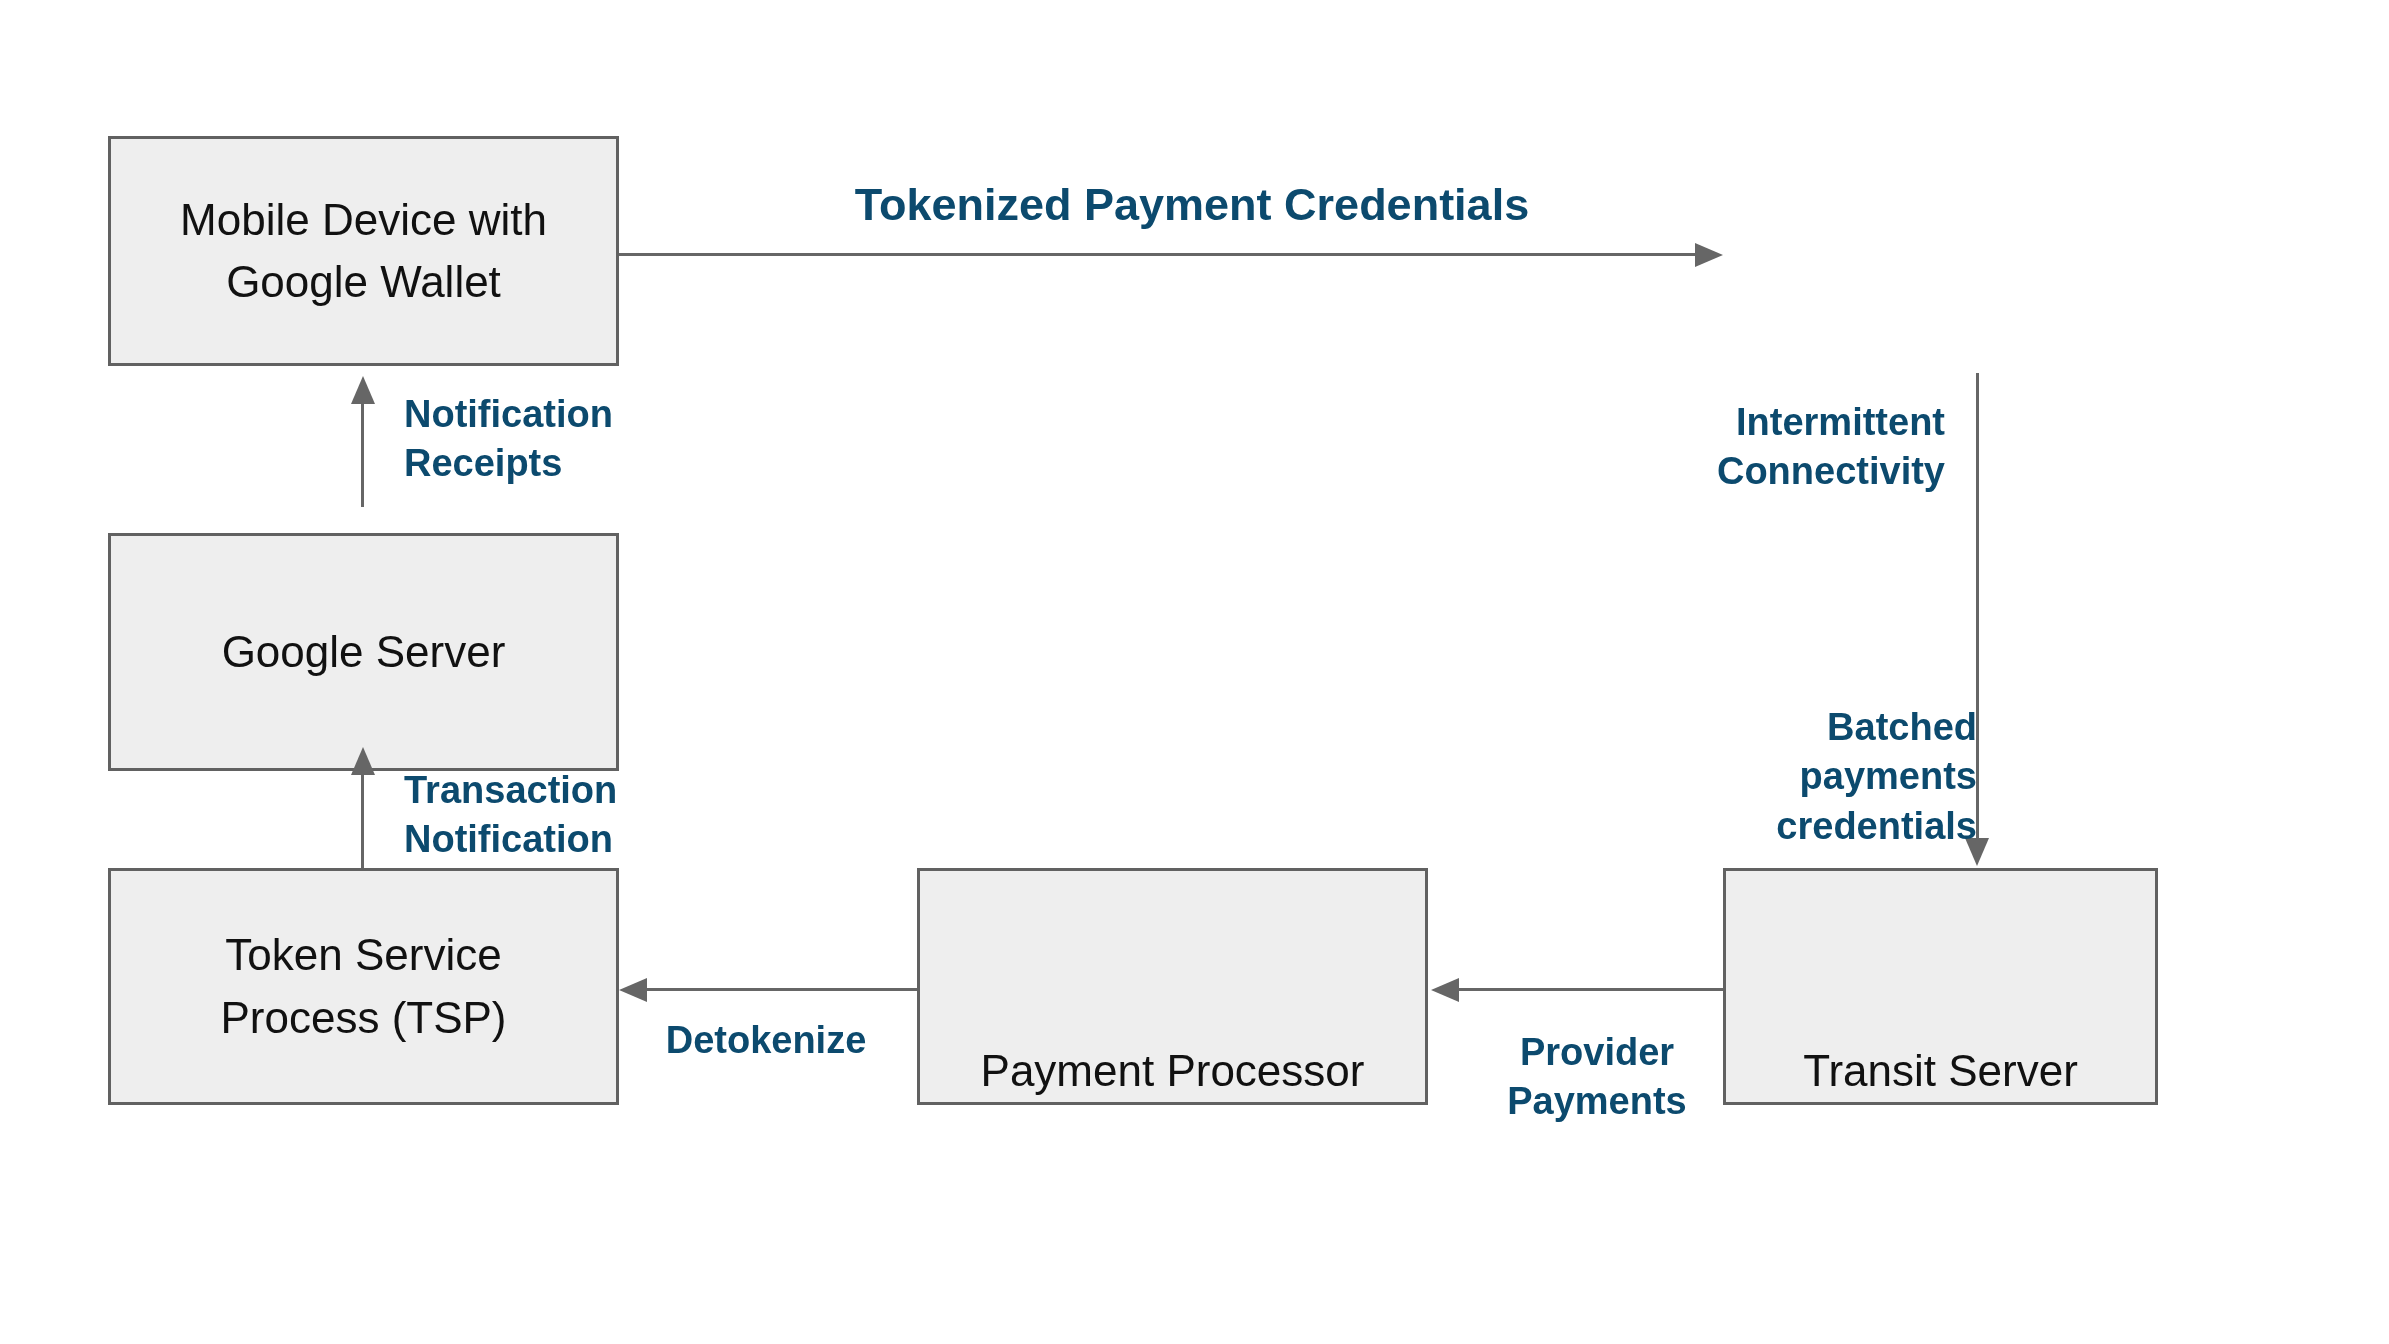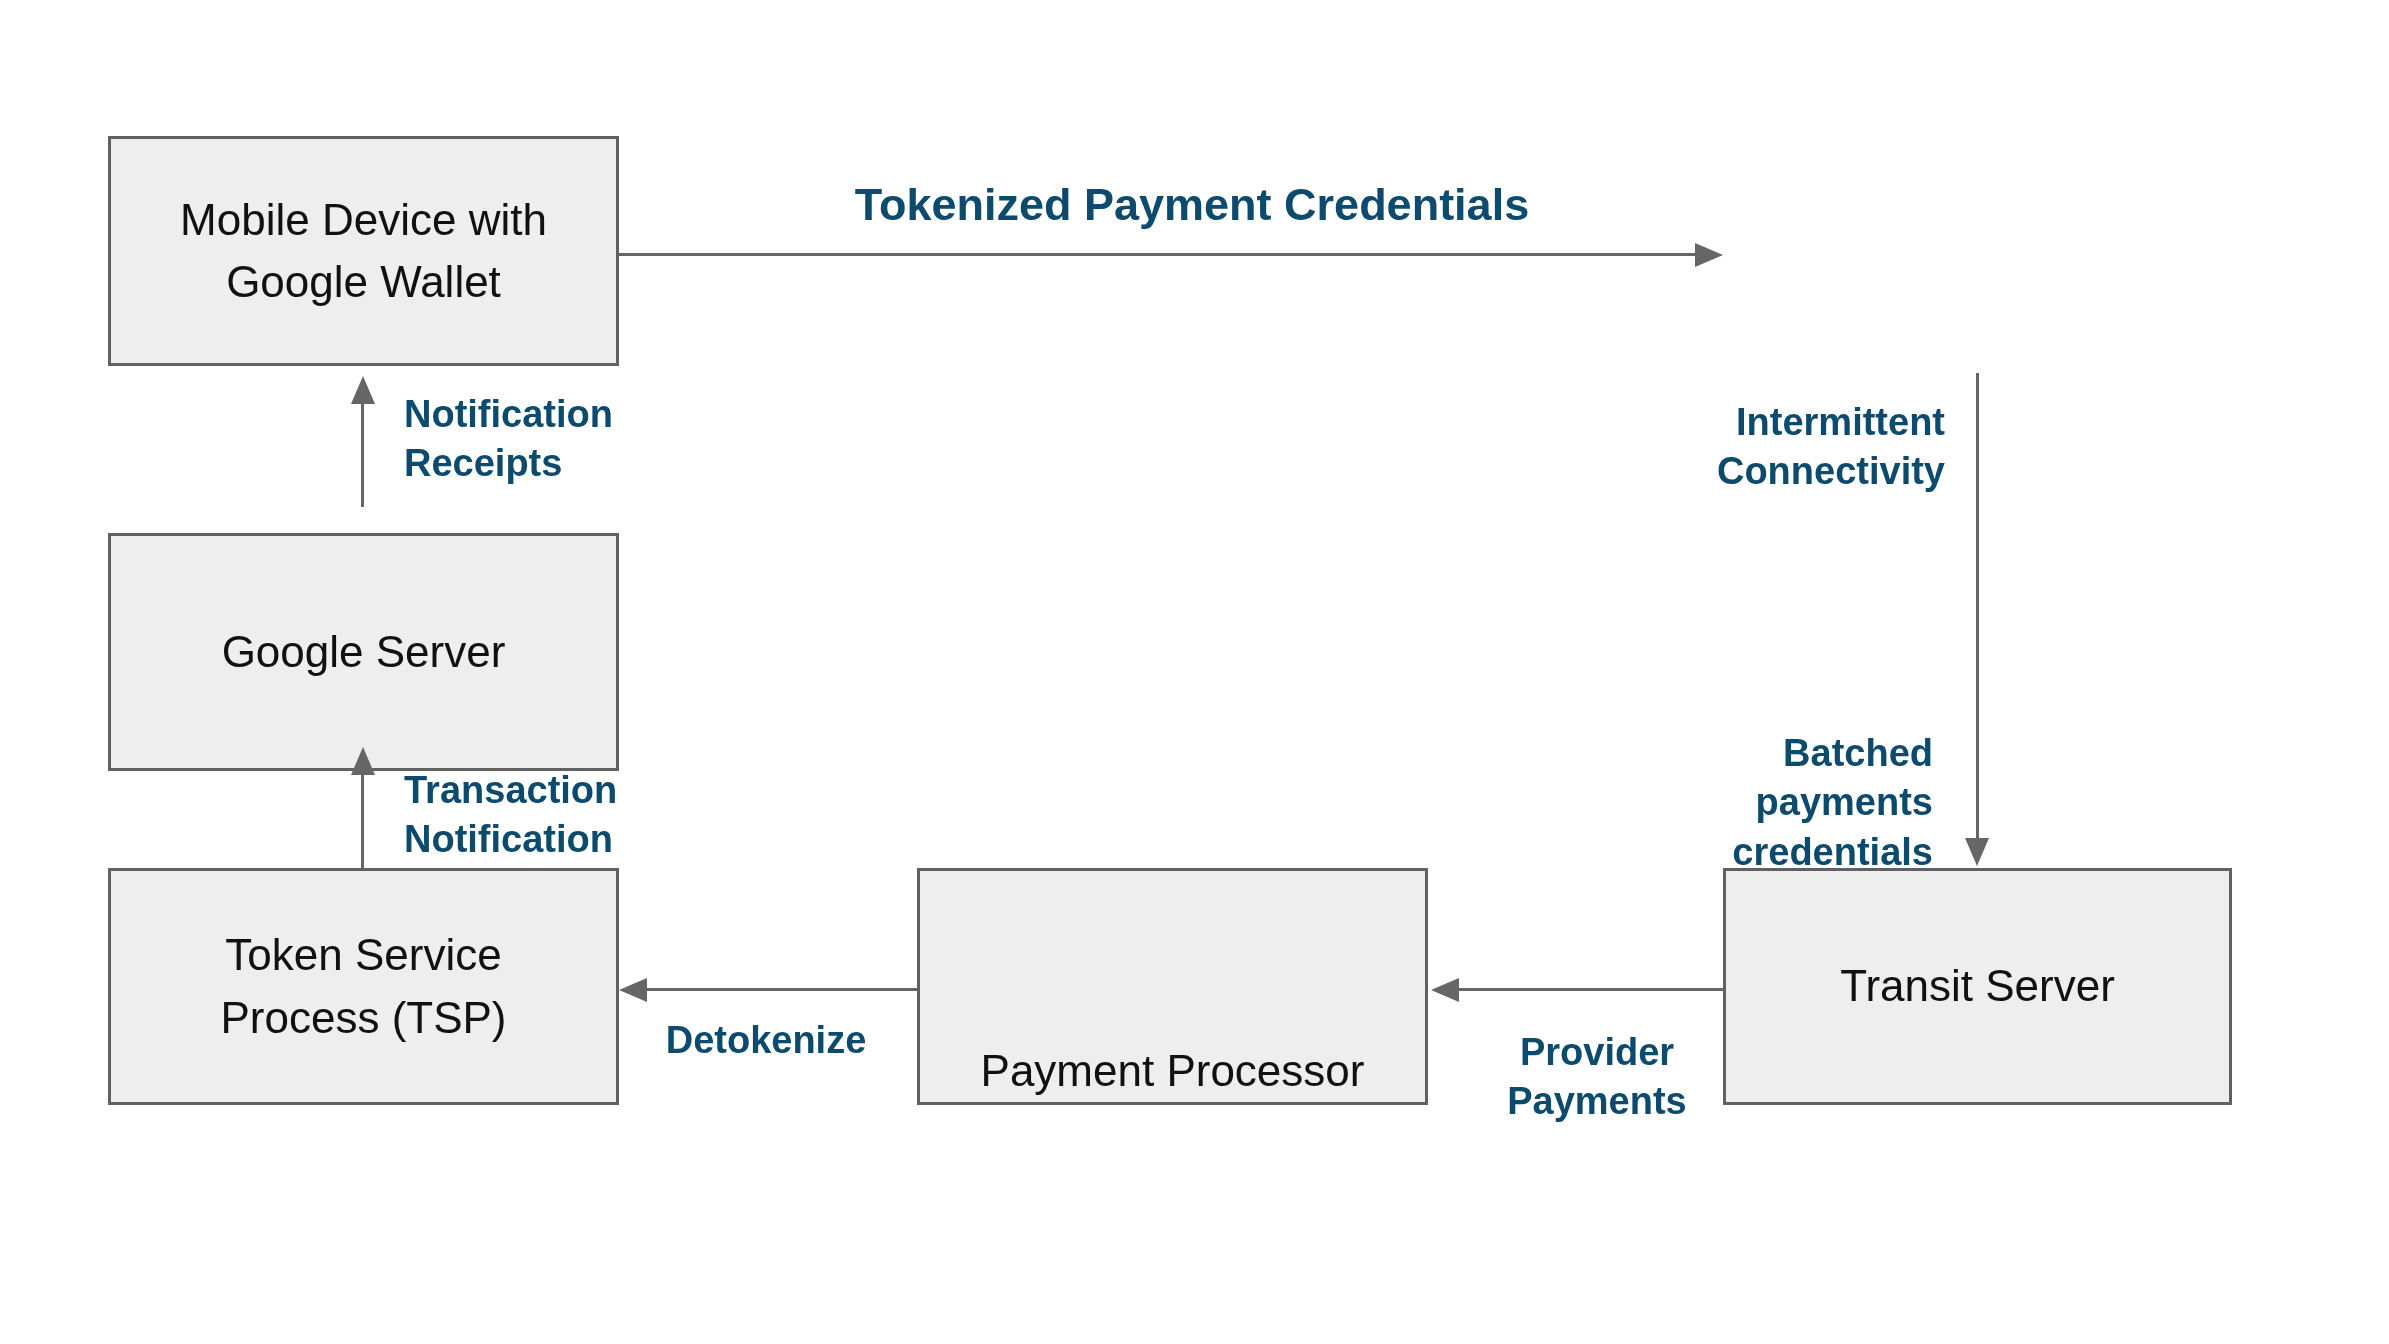--- a/index.html
+++ b/index.html
@@ -52,39 +52,39 @@
       <span>Process (TSP)</span>
     </div>
   </div>
 
   <div class="node" style="left:917px;top:868px;width:511px;height:237px;align-items:flex-end;">
     <div class="node-label">
       <span>Payment Processor</span>
     </div>
   </div>
 
-  <div class="node" style="left:1723px;top:868px;width:509px;height:237px;">
+  <div class="node" style="left:1723px;top:868px;width:435px;height:237px;align-items:flex-end;">
     <div class="node-label">
       <span>Transit Server</span>
     </div>
   </div>
 
   <div class="hline" style="left:619px;top:253px;width:1078px;"></div>
   <div class="ah ah-right" style="left:1695px;top:243px;"></div>
   <div class="edge-label title ta-c" style="left:640px;top:178px;width:1104px;">
     <span>Tokenized Payment Credentials</span>
   </div>
 
   <div class="vline" style="left:1976px;top:373px;height:467px;"></div>
   <div class="ah ah-down" style="left:1965px;top:838px;"></div>
   <div class="edge-label ta-r" style="left:1500px;top:398px;width:445px;">
     <span>Intermittent</span>
     <span>Connectivity</span>
   </div>
-  <div class="edge-label ta-r" style="left:1488px;top:703px;width:445px;margin-top:26px;">
+  <div class="edge-label ta-r" style="left:1532px;top:703px;width:445px;">
     <span>Batched</span>
     <span>payments</span>
     <span>credentials</span>
   </div>
 
   <div class="hline" style="left:1455px;top:988px;width:268px;"></div>
   <div class="ah ah-left" style="left:1431px;top:978px;"></div>
   <div class="edge-label ta-c" style="left:1447px;top:1028px;width:300px;">
     <span>Provider</span>
     <span>Payments</span>

